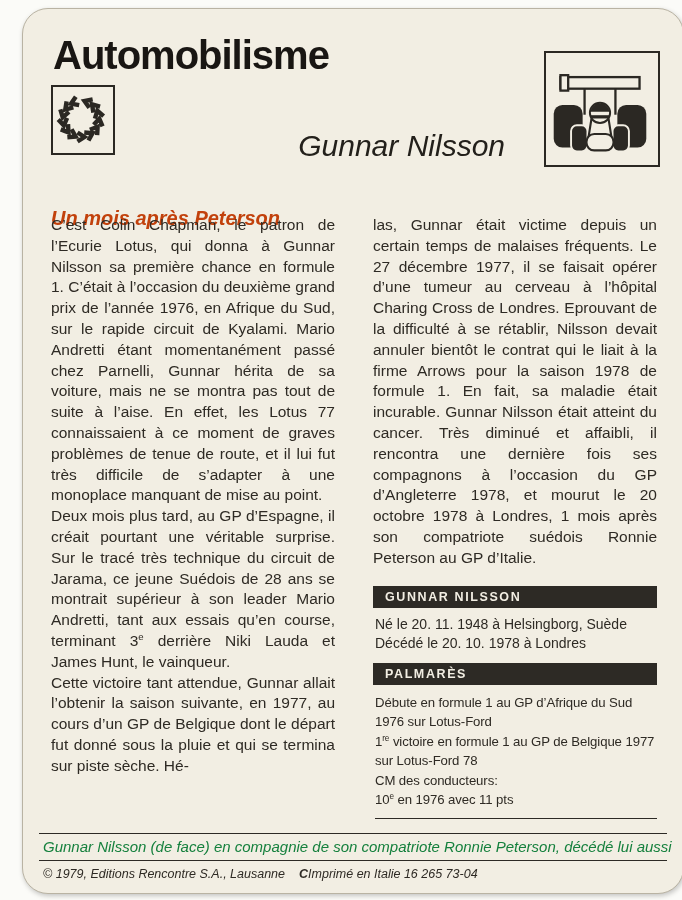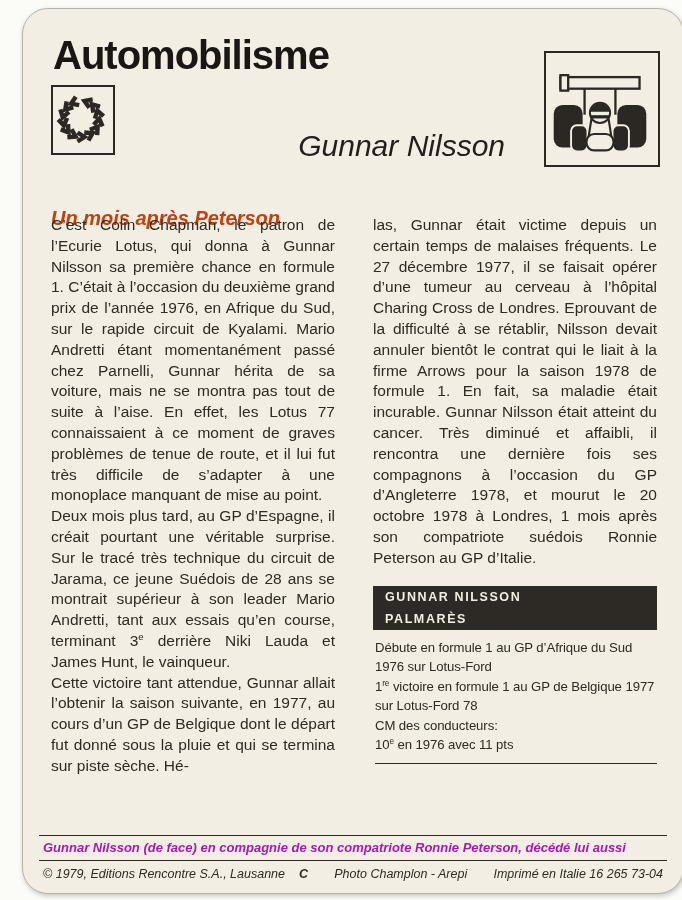--- a/index.html
+++ b/index.html
@@ -63,22 +63,22 @@
   .bio{margin:7px 0 9px 2px;}
   .bio-line{font-size:14px;line-height:19.5px;}
   .palmares{margin:8px 0 0 2px;padding-bottom:8px;border-bottom:1.5px solid #2d2a25;}
   .palmares-line{font-size:13.2px;line-height:19.5px;letter-spacing:-0.1px;}
   
   .footer{
     position:absolute;left:14px;right:14px;bottom:4px;
   }
   .rule{border-top:1.5px solid #2d2a25;margin:0 2px;}
   .caption{
-    font-style:italic;font-size:13px;color:#a21caf;
-    padding:4px 6px 5px 6px;white-space:nowrap;font-weight:bold;
+    font-style:italic;font-size:15px;color:#15803d;
+    padding:4px 6px 5px 6px;white-space:nowrap;
   }
   .footrow{
     display:flex;align-items:baseline;
     padding:6px 6px 8px 6px;
     font-size:12.5px;color:#2e2a24;font-style:italic;
   }
   .footrow .seg-copyright{flex:0 0 auto;}
   .copyright-mark{font-weight:bold;margin-left:14px;}
   .footrow .seg-credit{flex:1 1 auto;text-align:center;}
   .footrow .seg-printed{flex:0 0 auto;}
@@ -145,35 +145,38 @@
         <p>C’est Colin Chapman, le patron de l’Ecurie Lotus, qui donna à Gunnar Nilsson sa première chance en formule 1. C’était à l’occasion du deuxième grand prix de l’année 1976, en Afrique du Sud, sur le rapide circuit de Kyalami. Mario Andretti étant momentanément passé chez Parnelli, Gunnar hérita de sa voiture, mais ne se montra pas tout de suite à l’aise. En effet, les Lotus 77 connaissaient à ce moment de graves problèmes de tenue de route, et il lui fut très difficile de s’adapter à une monoplace manquant de mise au point.</p>
         <p>Deux mois plus tard, au GP d’Espagne, il créait pourtant une véritable surprise. Sur le tracé très technique du circuit de Jarama, ce jeune Suédois de 28 ans se montrait supérieur à son leader Mario Andretti, tant aux essais qu’en course, terminant 3<sup>e</sup> derrière Niki Lauda et James Hunt, le vainqueur.</p>
         <p>Cette victoire tant attendue, Gunnar allait l’obtenir la saison suivante, en 1977, au cours d’un GP de Belgique dont le départ fut donné sous la pluie et qui se termina sur piste sèche. Hé-</p>
       </div>
     <div class="col">
       <div id="col-right-paras">
           <p>las, Gunnar était victime depuis un certain temps de malaises fréquents. Le 27 décembre 1977, il se faisait opérer d’une tumeur au cerveau à l’hôpital Charing Cross de Londres. Eprouvant de la difficulté à se rétablir, Nilsson devait annuler bientôt le contrat qui le liait à la firme Arrows pour la saison 1978 de formule 1. En fait, sa maladie était incurable. Gunnar Nilsson était atteint du cancer. Très diminué et affaibli, il rencontra une dernière fois ses compagnons à l’occasion du GP d’Angleterre 1978, et mourut le 20 octobre 1978 à Londres, 1 mois après son compatriote suédois Ronnie Peterson au GP d’Italie.</p>
         </div>
       <section class="infobox">
         <div class="bar">GUNNAR NILSSON</div>
+        <div class="bio" id="bio-lines">
+            <div class="bio-line">Né le 20. 11. 1948 à Helsingborg, Suède</div>
+            <div class="bio-line">Décédé le 20. 10. 1978 à Londres</div>
+          </div>
         <div class="bar">PALMARÈS</div>
         <div class="palmares" id="palmares-lines">
             <div class="palmares-line">Débute en formule 1 au GP d’Afrique du Sud 1976 sur Lotus-Ford</div>
             <div class="palmares-line">1<sup>re</sup> victoire en formule 1 au GP de Belgique 1977 sur Lotus-Ford 78</div>
             <div class="palmares-line">CM des conducteurs:</div>
             <div class="palmares-line">10<sup>e</sup> en 1976 avec 11 pts</div>
           </div>
       </section>
     </div>
   </div>
 
   <div class="footer">
     <div class="rule"></div>
     <div class="caption">Gunnar Nilsson (de face) en compagnie de son compatriote Ronnie Peterson, décédé lui aussi</div>
     <div class="rule"></div>
     <div class="footrow">
       <span class="seg-copyright"><span>© 1979, Editions Rencontre S.A., Lausanne</span><span class="copyright-mark">C</span></span>
-      <span class="seg-credit">Photo Champlon - Arepi</span>
       <span class="seg-printed">Imprimé en Italie 16 265 73-04</span>
     </div>
   </div>
 
 </div>
 
 </body></html>

